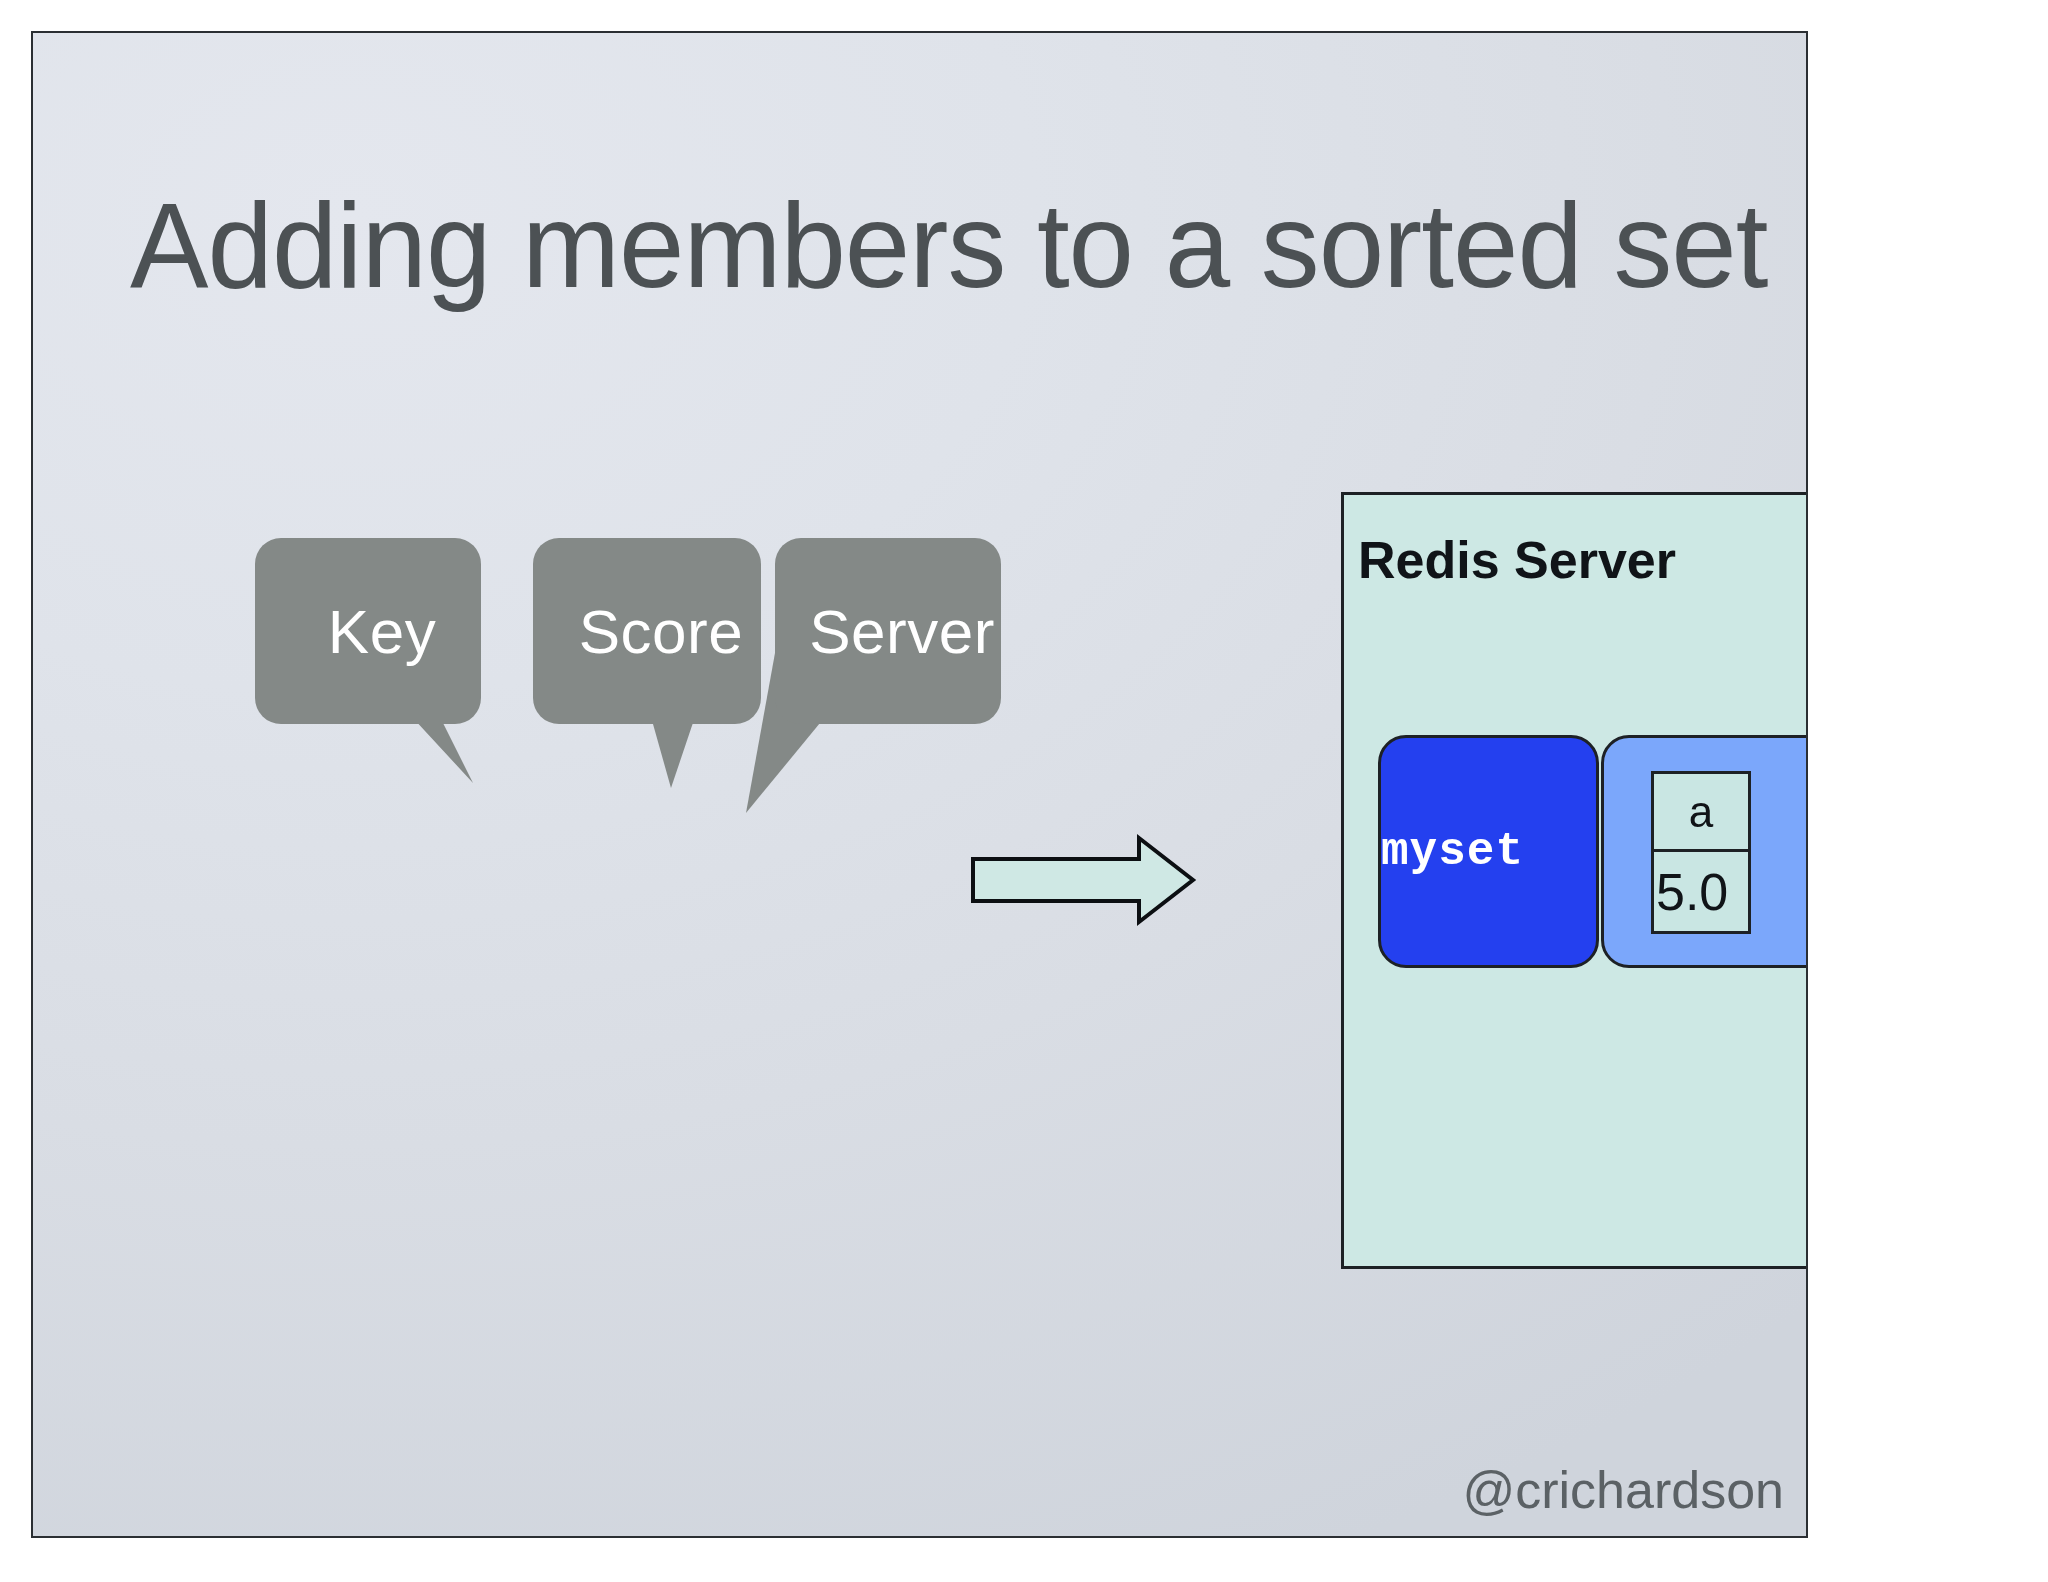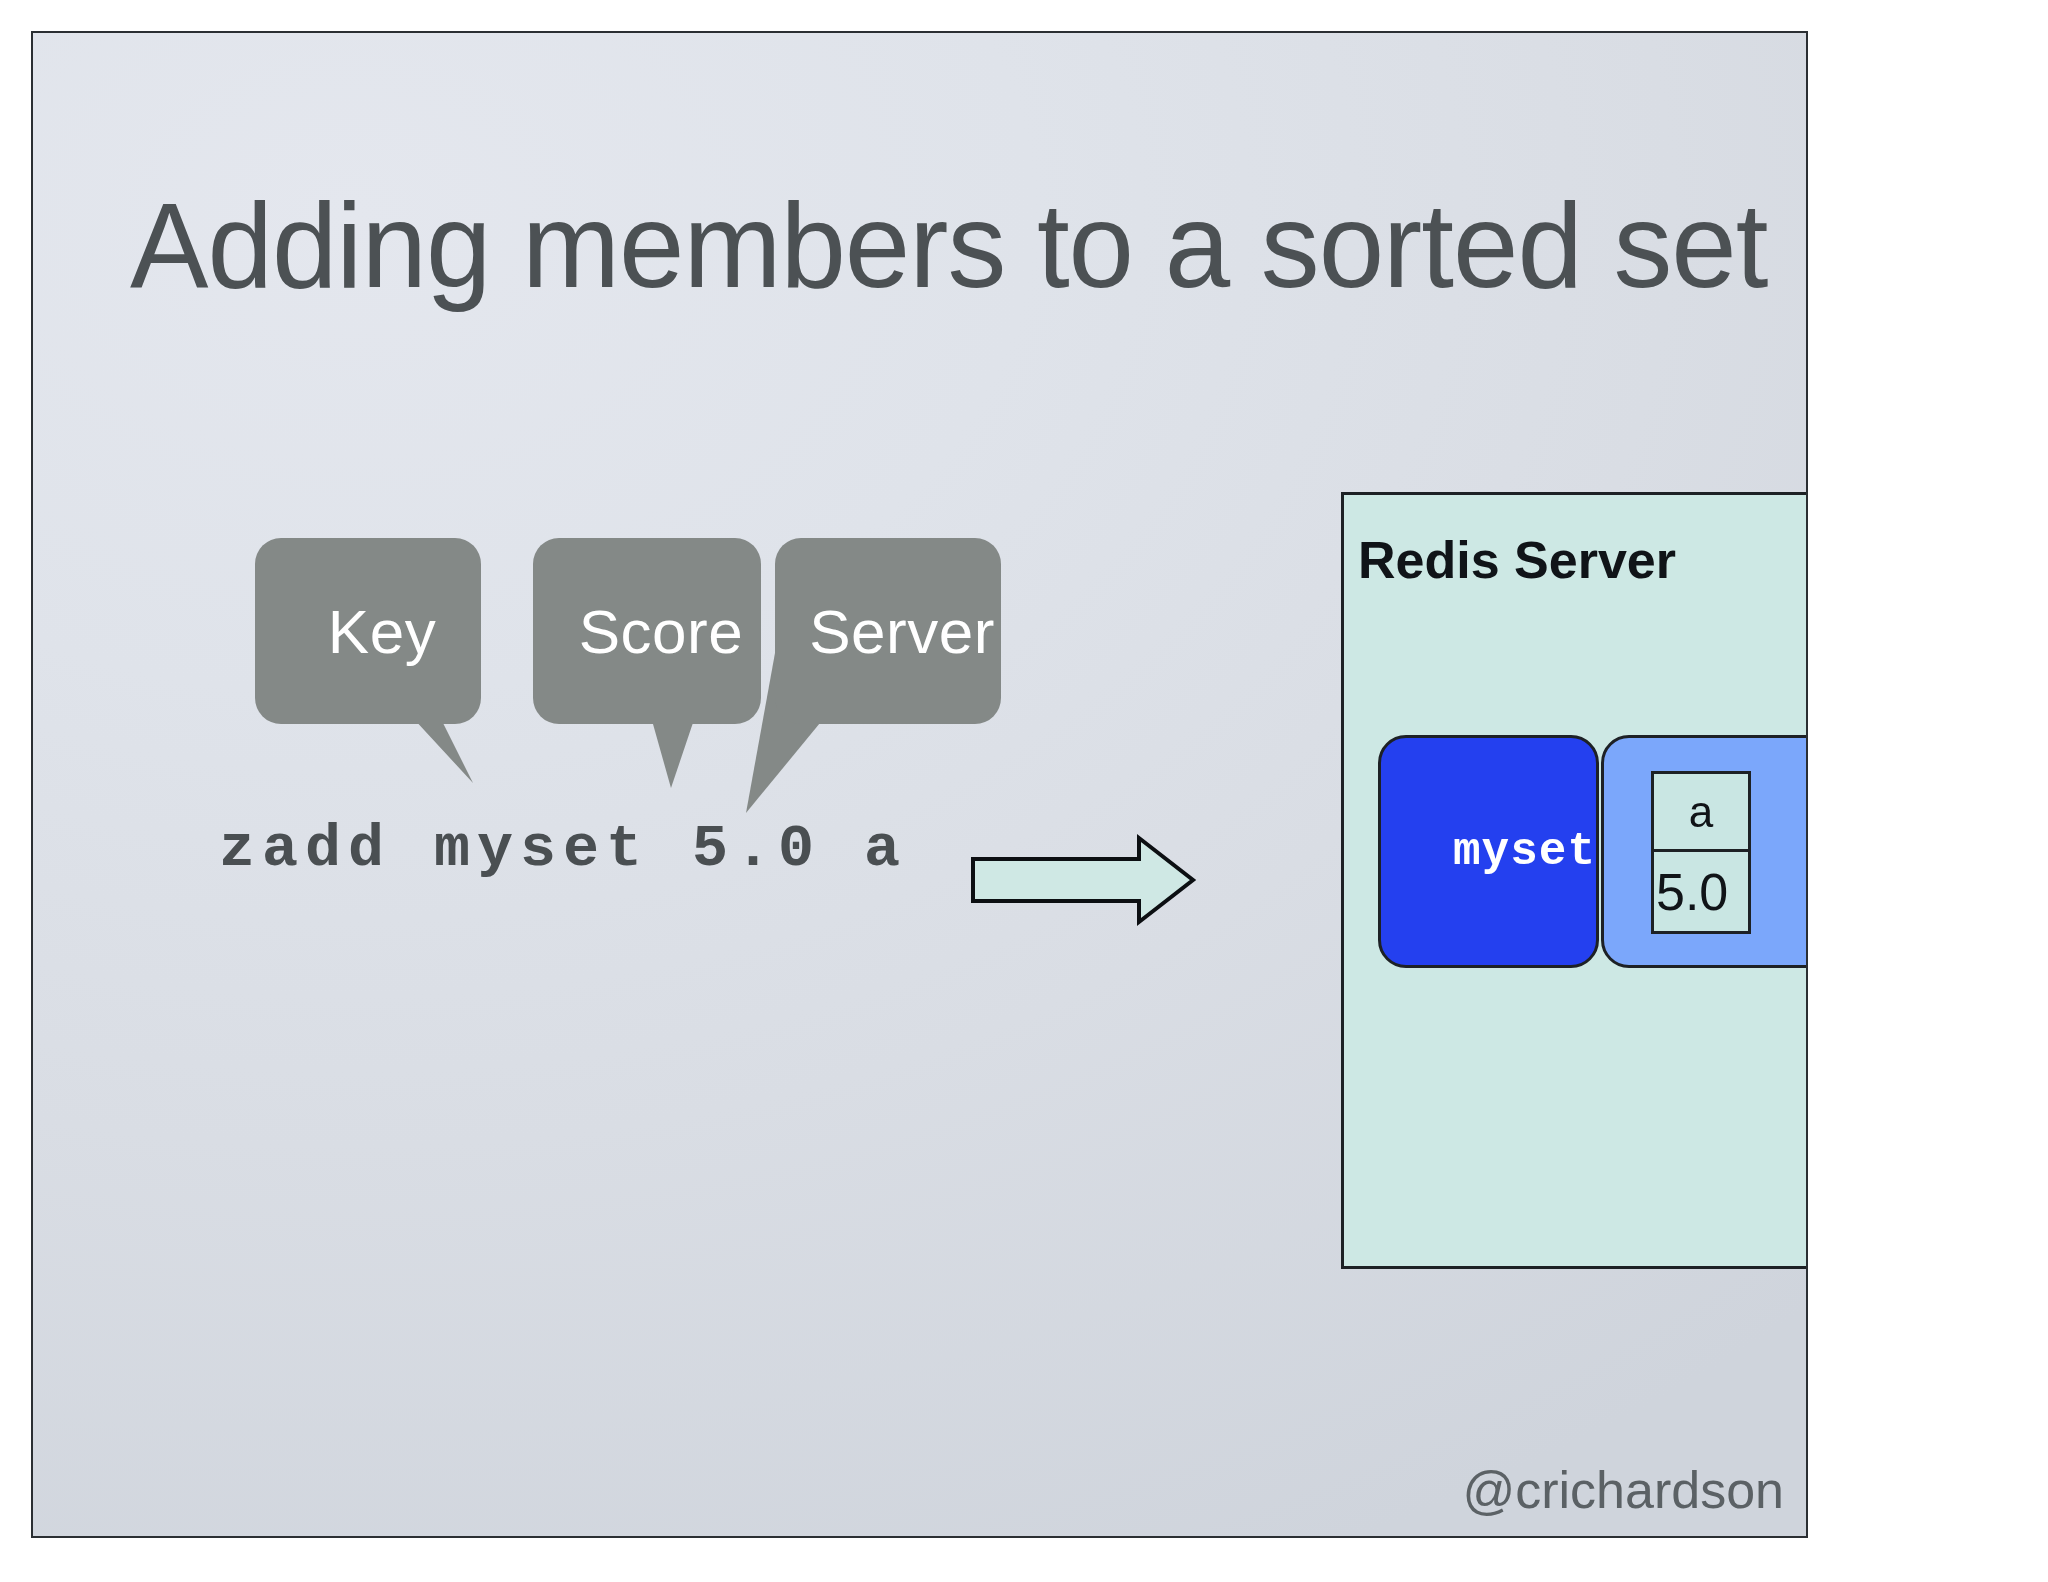--- a/index.html
+++ b/index.html
@@ -118,21 +118,21 @@
     left: 1345px;
     top: 702px;
     width: 221px;
     height: 233px;
     box-sizing: border-box;
     background: #2440ef;
     border: 3px solid #1d2125;
     border-radius: 28px;
     display: flex;
     align-items: center;
-    justify-content: flex-end;
+    justify-content: flex-start;
   }
   #myset-label {
     color: #ffffff;
     font-family: "Liberation Mono", monospace;
     font-weight: bold;
     font-size: 46px;
     letter-spacing: 1px;
   }
 
   
@@ -215,21 +215,20 @@
     <div class="bubble-body">Score</div>
   </div>
 
   <div class="bubble-group" id="bubble-value">
     <svg class="tail-svg" width="180" height="180" style="left:700px; top:620px;" viewBox="0 0 180 180">
       <path d="M 42 0 L 110 0 L 110 42 L 13 160 Z" fill="#848987"></path>
     </svg>
     <div class="bubble-body">Server</div>
   </div>
 
-  <div id="command">zadd myset 5.0 a</div>
 
   <svg id="arrow" width="230" height="100" viewBox="0 0 230 100">
     <path d="M 2 26 L 168 26 L 168 5 L 222 47 L 168 89 L 168 68 L 2 68 Z" fill="#cfe8e4" stroke="#0c0f12" stroke-width="4" stroke-linejoin="miter"></path>
   </svg>
 
   <div id="redis-box">
     <div id="redis-label">Redis Server</div>
   </div>
 
   <div id="myset-box">

